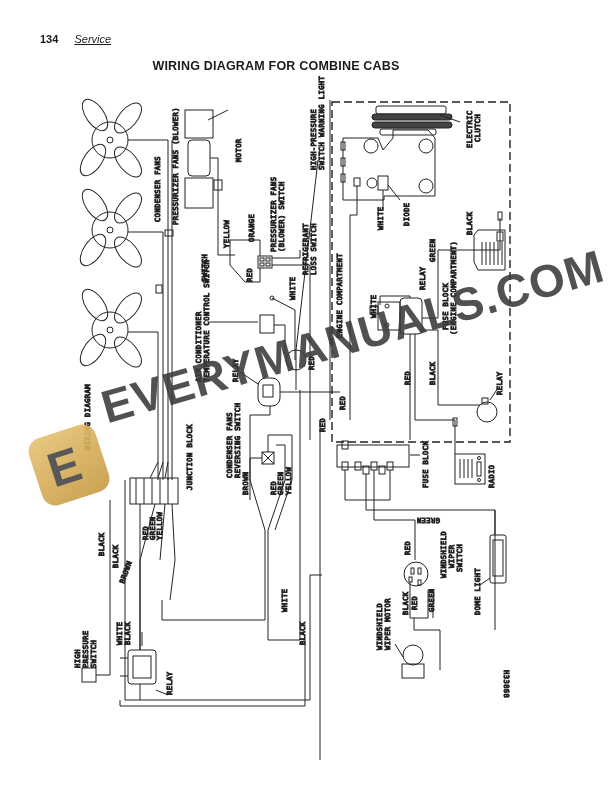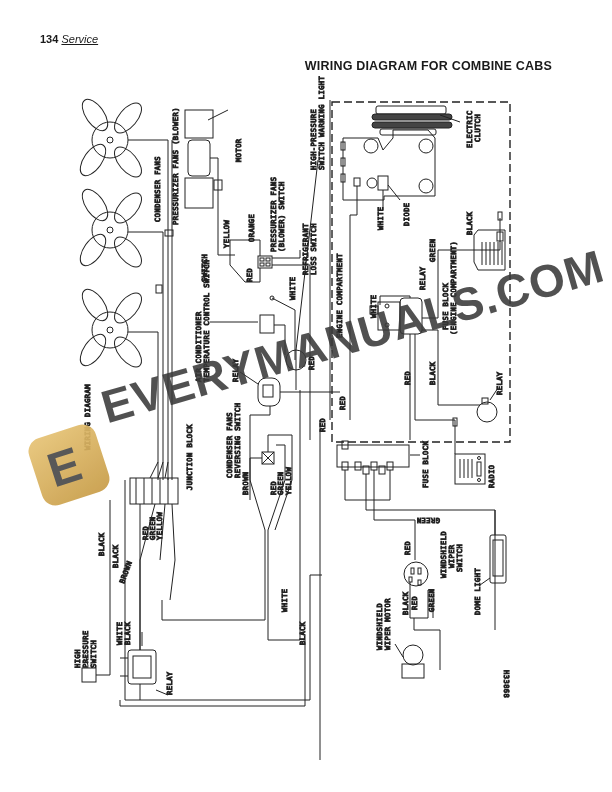--- a/index.html
+++ b/index.html
@@ -1,20 +1,20 @@
 <!DOCTYPE html>
 <html><head>
   <meta charset="utf-8">
   <style>
     html, body { margin:0; padding:0; background:#ffffff; }
     body { width:612px; height:792px; position:relative; overflow:hidden; font-family:"Liberation Sans", sans-serif; color:#1a1a1a; }
     .page-header { position:absolute; left:40px; top:33px; font-size:11px; }
-    .page-header .num { font-weight:bold; margin-right:0; }
+    .page-header .num { font-weight:bold; margin-right:13px; }
     .page-header .section { font-style:italic;text-decoration:underline; }
-    .title { position:absolute; left:0; width:552px; top:60px; text-align:right; font-weight:bold; font-size:12.5px; line-height:13px; letter-spacing:0.2px; }
+    .title { position:absolute; left:0; width:552px; top:60px; text-align:center; font-weight:bold; font-size:12.5px; line-height:13px; letter-spacing:0.2px; }
     svg.diagram { position:absolute; left:0; top:0; }
     .lbl { font-family:"DejaVu Sans Mono", monospace; font-size:7px; fill:#222; letter-spacing:0.5px; }
     .wm { position:absolute; font-family:"Liberation Sans", sans-serif; font-weight:bold; color:#3a3a3a; opacity:0.88; font-size:46px; letter-spacing:1px; transform-origin:left bottom; white-space:nowrap; }
     .logo { position:absolute; left:34px; top:430px; width:70px; height:70px; border-radius:14px; background:linear-gradient(160deg,#e7c476,#c79b45); transform:rotate(-18deg); opacity:0.92; }
     .logo span { position:absolute; left:14px; top:8px; font-size:48px; font-weight:bold; color:#4a4a4a; font-family:"Liberation Sans", sans-serif; }
   </style>
 </head>
 <body>
 
 <div class="page-header">

